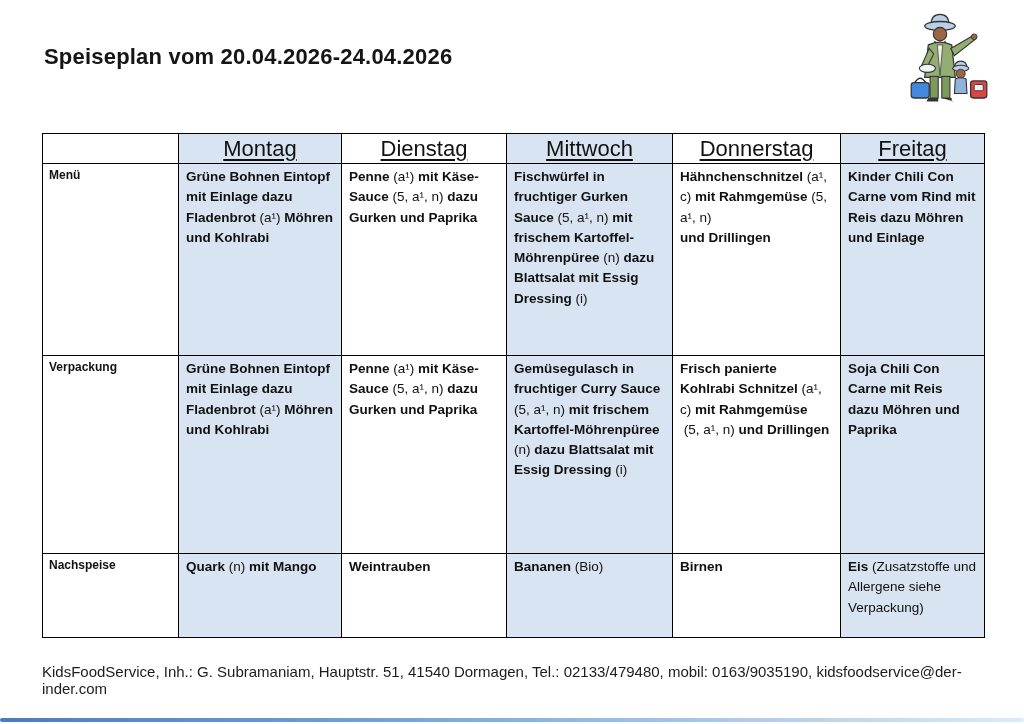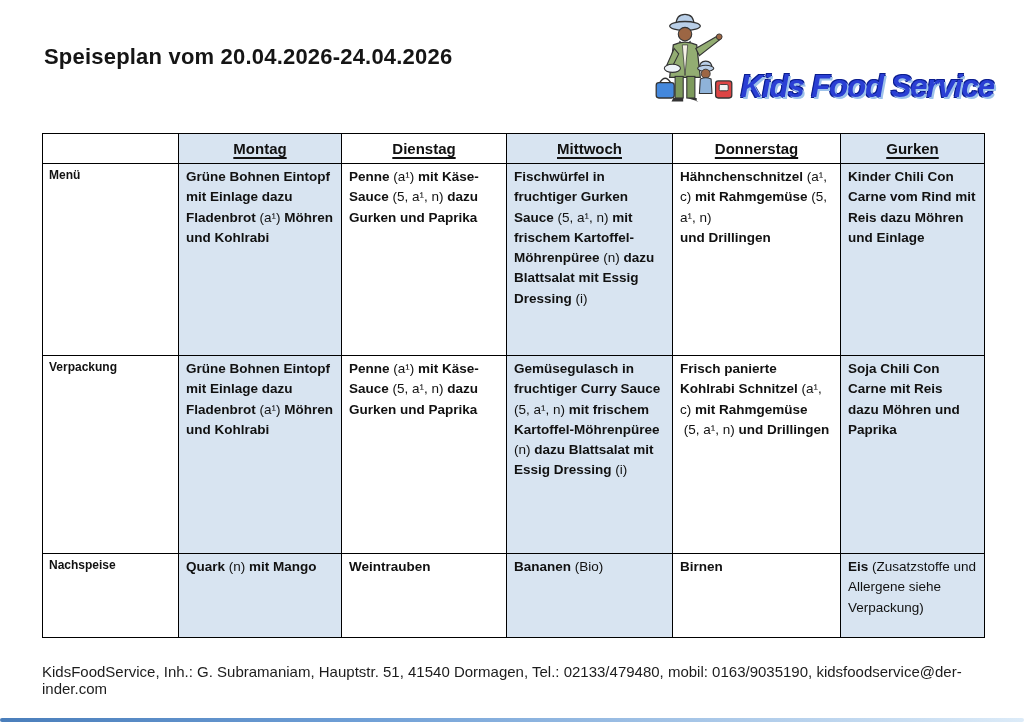--- a/index.html
+++ b/index.html
@@ -21,21 +21,21 @@
     padding:0 0 10px 2px;
     text-shadow: 2px 2px 0 #9dc2ea, -1px -1px 0 #0a1d8f, 1px -1px 0 #0a1d8f, -1px 1px 0 #0a1d8f, 1px 1px 0 #0a1d8f;
   }
   
   .menu-table {
     position:absolute; left:42px; top:133px;
     border-collapse:collapse; table-layout:fixed; background:#fff;
   }
   .menu-table th, .menu-table td { border:1px solid #000; }
   .menu-table thead tr { height:30px; }
-  .menu-table thead th { font-size:15px; font-weight:bold; text-align:center; vertical-align:middle; }
+  .menu-table thead th { font-size:22px; font-weight:normal; text-align:center; vertical-align:middle; }
   .day-label { text-decoration:underline; text-decoration-thickness:2px; text-underline-offset:3px; }
   .menu-table tbody th.row-label {
     font-size:12px; font-weight:bold; text-align:left; vertical-align:top;
     padding:4px 6px; background:#fff;
   }
   .menu-table td {
     vertical-align:top; padding:3px 7px 19px 7px;
     font-size:13.5px; line-height:1.5; white-space:pre-wrap; color:#111;
   }
   .menu-table td .b { font-weight:bold; }
@@ -90,40 +90,39 @@
       <ellipse cx="63" cy="62" rx="9" ry="3.4" fill="#b9cfe8" stroke="#333" stroke-width="1.2"></ellipse>
       <circle cx="63" cy="68" r="5" fill="#9c6644" stroke="#333" stroke-width="1"></circle>
       <path d="M57 74 Q63 71 69 74 L70 90 L56 90 Z" fill="#8fb3d9" stroke="#333" stroke-width="1.2"></path>
 
       <rect x="8" y="78" width="20" height="17" rx="3" fill="#4488dd" stroke="#333" stroke-width="1.4"></rect>
       <path d="M12 78 Q18 68 24 78" fill="none" stroke="#333" stroke-width="1.6"></path>
 
       <rect x="74" y="76" width="18" height="19" rx="3" fill="#dd4444" stroke="#333" stroke-width="1.4"></rect>
       <rect x="78" y="80" width="10" height="7" rx="1.5" fill="#f2f2f2" stroke="#333" stroke-width="1"></rect>
     </svg>
-    <span class="logo-text">Kids Food Service</span>
   </div>
 
   <table class="menu-table">
     <colgroup>
       <col style="width:136px">
       <col style="width:163px">
       <col style="width:165px">
       <col style="width:166px">
       <col style="width:168px">
       <col style="width:144px">
     </colgroup>
     <thead>
       <tr>
         <th class="corner"></th>
       <th class="shaded"><span class="day-label">Montag</span></th>
           <th><span class="day-label">Dienstag</span></th>
           <th class="shaded"><span class="day-label">Mittwoch</span></th>
           <th><span class="day-label">Donnerstag</span></th>
-          <th class="shaded"><span class="day-label">Gurken</span></th>
+          <th class="shaded"><span class="day-label">Freitag</span></th>
         </tr>
     </thead>
     <tbody>
         <tr>
           <th class="row-label">Menü</th>
           <td class="shaded"><span class="b">Grüne Bohnen Eintopf mit Einlage dazu Fladenbrot </span><span class="r">(a¹) </span><span class="b">Möhren und Kohlrabi</span></td>
           <td><span class="b">Penne </span><span class="r">(a¹) </span><span class="b">mit Käse-Sauce </span><span class="r">(5, a¹, n) </span><span class="b">dazu Gurken und Paprika</span></td>
           <td class="shaded"><span class="b">Fischwürfel in fruchtiger Gurken Sauce </span><span class="r">(5, a¹, n) </span><span class="b">mit frischem Kartoffel-Möhrenpüree </span><span class="r">(n) </span><span class="b">dazu Blattsalat mit Essig Dressing </span><span class="r">(i)</span></td>
           <td><span class="b">Hähnchenschnitzel </span><span class="r">(a¹, c) </span><span class="b">mit Rahmgemüse </span><span class="r">(5, a¹, n)</span><span class="b">
 und Drillingen</span></td>

